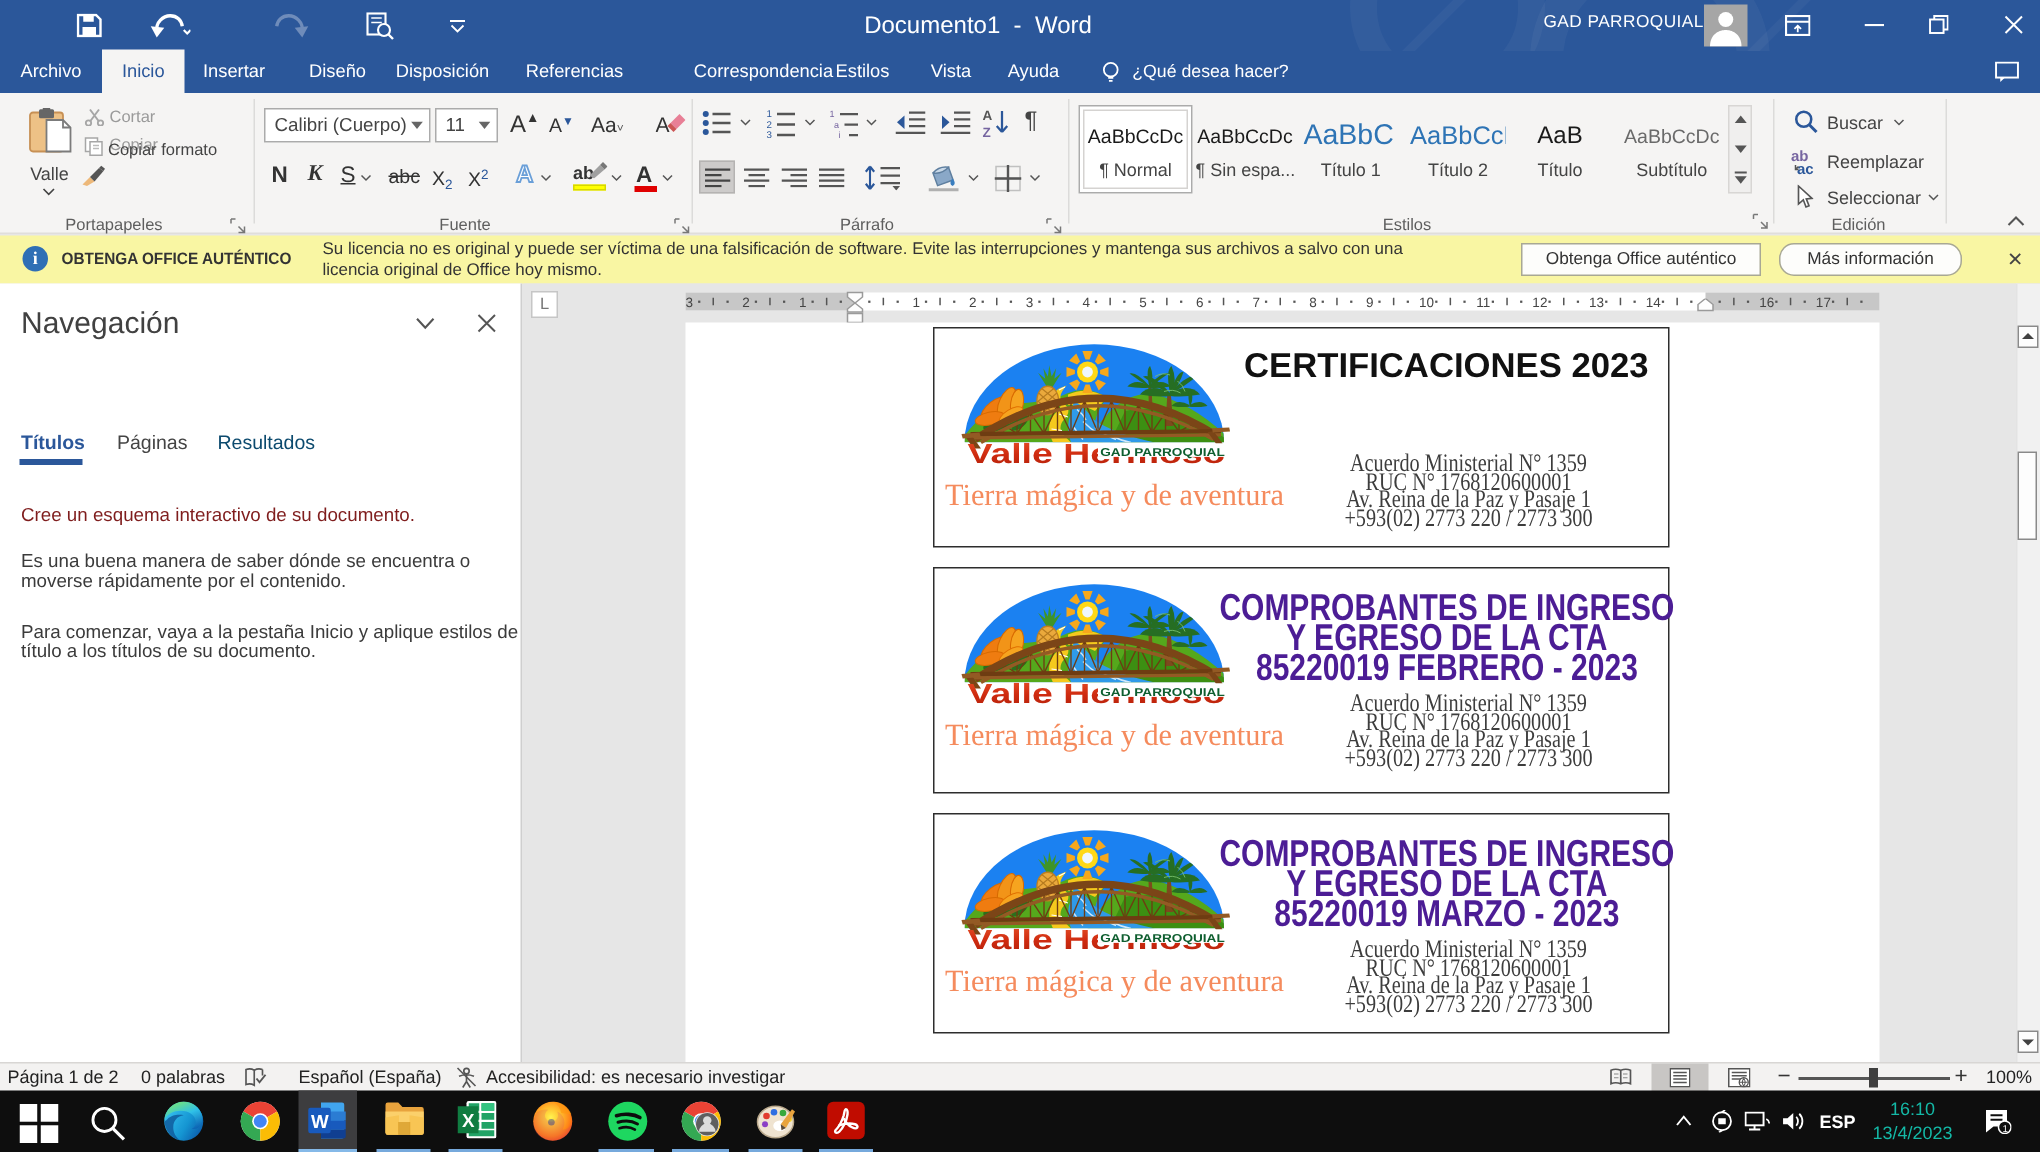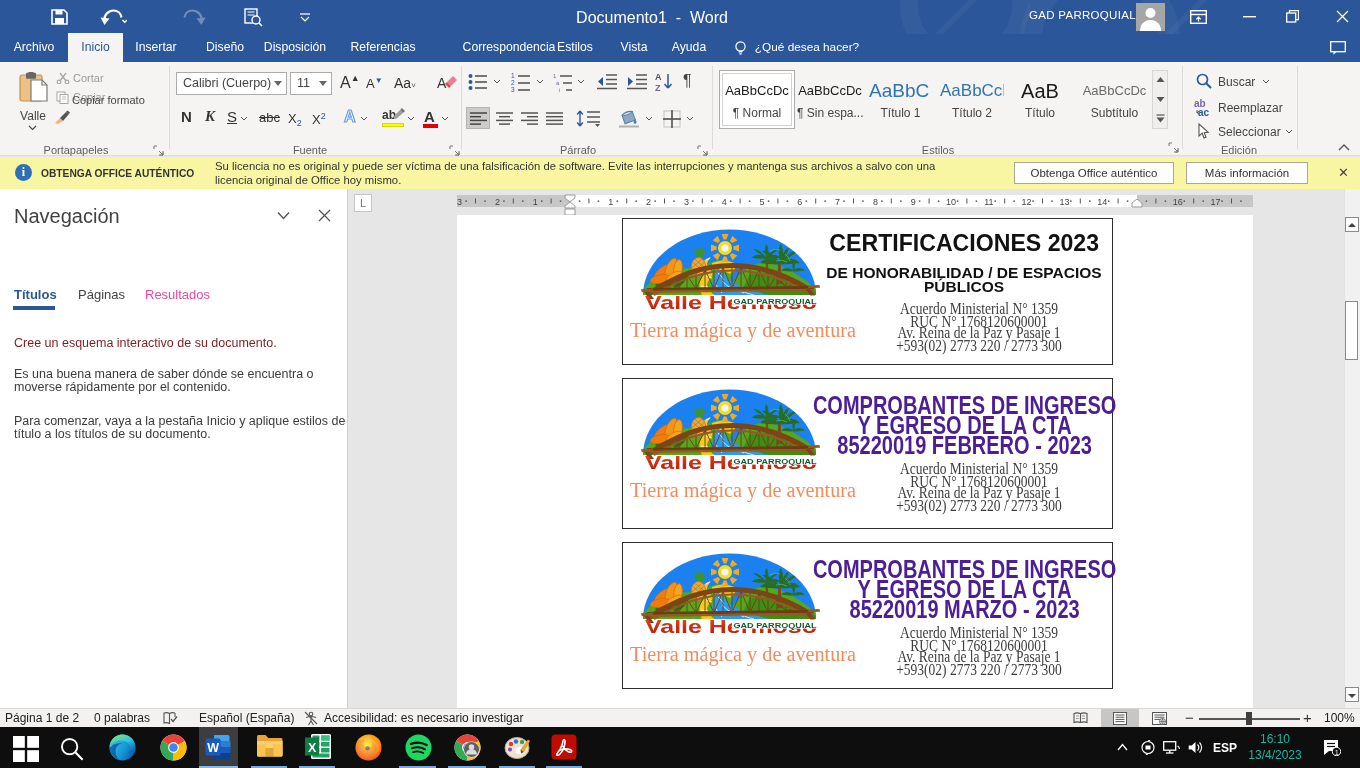--- a/index.html
+++ b/index.html
@@ -542,21 +542,21 @@
     </div>
     <div class="abs stycard" style="left:869px;top:10px;width:63px;">
       <div class="sty-sample" style="font-size:19px;color:#2e74b5;">AaBbC (</div>
       <div class="sty-name">Título 1</div>
     </div>
     <div class="abs stycard" style="left:940px;top:10px;width:64px;">
       <div class="sty-sample" style="font-size:17px;color:#2e74b5;">AaBbCcL</div>
       <div class="sty-name">Título 2</div>
     </div>
     <div class="abs stycard" style="left:1011px;top:10px;width:58px;">
-      <div class="sty-sample" style="font-size:20px;color:#1a1a1a;font-weight:300;">AaB</div>
+      <div class="sty-sample" style="font-size:16px;color:#1a1a1a;font-weight:300;">AaB</div>
       <div class="sty-name">Título</div>
     </div>
     <div class="abs stycard" style="left:1081px;top:10px;width:67px;">
       <div class="sty-sample" style="font-size:13px;color:#6a6a6a;">AaBbCcDc</div>
       <div class="sty-name">Subtítulo</div>
     </div>
     <div class="abs" style="left:1152px;top:8px;width:16px;height:59px;background:#f0efee;border:1px solid #d8d6d4;"></div>
     <svg class="abs" style="left:1156px;top:14px;" width="9" height="7" viewBox="0 0 9 7">
         <path d="M0.5 6 L4.5 1 L8.5 6 Z" fill="#555"></path>
       </svg>
@@ -592,36 +592,36 @@
     <svg class="abs" style="left:1338px;top:81px;" width="12" height="8" viewBox="0 0 12 8">
         <path d="M1 7 L6 2 L11 7" fill="none" stroke="#555" stroke-width="1.4"></path>
       </svg>
   </div>
 
   <div id="ybar">
     <div style="position:absolute;left:15px;top:7px;width:17px;height:17px;border-radius:50%;background:#2f6fb5;color:#fff;font-size:12px;font-weight:bold;text-align:center;line-height:17px;font-family:'Liberation Serif',serif;">i</div>
     <div style="position:absolute;left:41px;top:10px;font-size:11px;font-weight:bold;color:#333;transform:scaleX(0.93);transform-origin:left;">OBTENGA OFFICE AUTÉNTICO</div>
     <div style="position:absolute;left:215px;top:3px;font-size:11.3px;color:#333;line-height:13.5px;">Su licencia no es original y puede ser víctima de una falsificación de software. Evite las interrupciones y mantenga sus archivos a salvo con una<br>licencia original de Office hoy mismo.</div>
     <div class="ybtn" style="left:1014px;width:160px;">Obtenga Office auténtico</div>
-    <div class="ybtn" style="left:1186px;width:122px;">Más información</div>
+    <div class="ybtn" style="left:1186px;width:122px;border-radius:10px;">Más información</div>
     <div style="position:absolute;left:1338px;top:8px;font-size:13px;color:#444;">✕</div>
   </div>
 
   <div id="navpane">
     <div style="position:absolute;left:14px;top:16px;font-size:20px;color:#414141;">Navegación</div>
     <svg style="position:absolute;left:277px;top:22px;" width="13" height="9" viewBox="0 0 13 9">
         <path d="M1 1.5 L6.5 7.5 L12 1.5" fill="none" stroke="#555" stroke-width="1.4"></path>
       </svg>
     <svg style="position:absolute;left:318px;top:20px;" width="13" height="13" viewBox="0 0 13 13">
         <path d="M1 1 L12 12 M12 1 L1 12" stroke="#555" stroke-width="1.3"></path>
       </svg>
     <div style="position:absolute;left:14px;top:98px;font-size:13px;font-weight:bold;color:#2b579a;">Títulos</div>
     <div style="position:absolute;left:13px;top:117px;width:42px;height:3.5px;background:#2b579a;"></div>
     <div style="position:absolute;left:78px;top:98px;font-size:13px;color:#444;">Páginas</div>
-    <div style="position:absolute;left:145px;top:98px;font-size:13px;color:#ec4899;">Resultados</div>
+    <div style="position:absolute;left:145px;top:98px;font-size:13px;color:#0c4a6e;">Resultados</div>
     <div style="position:absolute;left:14px;top:148px;width:320px;font-size:12.5px;color:#7f1d1d;line-height:13px;">Cree un esquema interactivo de su documento.</div>
     <div style="position:absolute;left:14px;top:226px;width:337px;font-size:12.5px;color:#3b3b3b;line-height:13px;">Para comenzar, vaya a la pestaña Inicio y aplique estilos de título a los títulos de su documento.</div>
     <div style="position:absolute;left:14px;top:179px;width:325px;font-size:12.5px;color:#3b3b3b;line-height:13px;">Es una buena manera de saber dónde se encuentra o moverse rápidamente por el contenido.</div>
   </div>
 
   <div id="docarea">
 
     <div class="abs" style="left:5px;top:5px;width:18px;height:18px;background:#fff;border:1px solid #c6c6c6;">
       <div style="position:absolute;left:5px;top:2px;font-size:11px;color:#777;">L</div>
     </div>
@@ -722,21 +722,20 @@
     <svg class="abs" style="left:781px;top:10px;" width="14" height="9" viewBox="0 0 14 9">
         <path d="M7 0 l5 4 v4 h-10 v-4 z" fill="#fdfdfd" stroke="#9a9a9a"></path>
       </svg>
 
     <div class="page"></div>
     <div class="cert" id="c1" style="top:29px;">
       <svg class="abs" style="left:7px;top:10px;" width="228" height="113" viewBox="0 0 228 113">
           <use href="#vhlogo"></use>
         </svg>
       <div class="abs ct1" style="left:154px;top:11px;width:375px;"><span>CERTIFICACIONES 2023</span></div>
-      <div class="abs ct2" style="left:141px;top:47px;width:400px;">DE HONORABILIDAD / DE ESPACIOS<br>PÚBLICOS</div>
       <div class="abs caddr" style="left:156px;top:84px;width:400px;">Acuerdo Ministerial N° 1359<br>RUC N° 1768120600001<br>Av. Reina de la Paz y Pasaje 1<br>+593(02) 2773 220 /  2773 300</div>
     </div>
     <div class="cert" id="c2" style="top:189px;height:151px;">
       <svg class="abs" style="left:7px;top:10px;" width="228" height="113" viewBox="0 0 228 113">
           <use href="#vhlogo"></use>
         </svg>
       <div class="abs ct3" style="left:142px;top:16px;width:400px;"><span>COMPROBANTES DE INGRESO<br>Y EGRESO DE LA CTA<br>85220019 FEBRERO - 2023</span></div>
       <div class="abs caddr" style="left:156px;top:84px;width:400px;">Acuerdo Ministerial N° 1359<br>RUC N° 1768120600001<br>Av. Reina de la Paz y Pasaje 1<br>+593(02) 2773 220 /  2773 300</div>
     </div>
     <div class="cert" id="c3" style="top:353px;">

